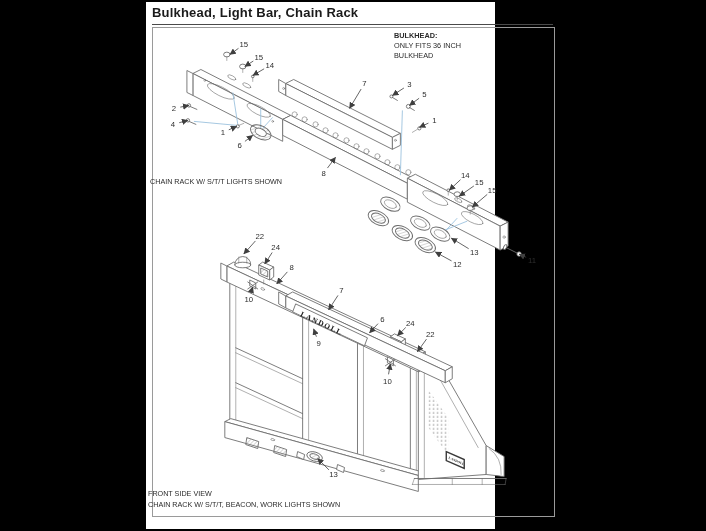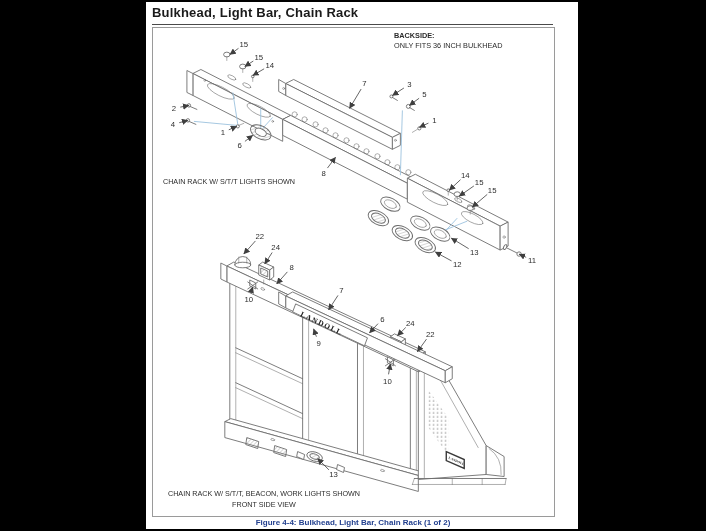--- a/index.html
+++ b/index.html
@@ -1,24 +1,24 @@
 <!DOCTYPE html>
 <html><head>
 <meta charset="utf-8">
 <style>
   html,body{margin:0;padding:0;}
   body{width:706px;height:531px;background:#000;position:relative;
        font-family:"Liberation Sans",sans-serif;overflow:hidden;}
-  .page{position:absolute;left:146px;top:2px;width:432px;height:527px;background:#fff;}
+  .page{position:absolute;left:146px;top:2px;width:349px;height:527px;background:#fff;}
   .title{position:absolute;left:6px;top:3px;width:401px;font-size:13px;font-weight:bold;
          color:#1a1a1a;padding-bottom:4px;border-bottom:1px solid #4a4a4a;letter-spacing:.2px;}
   .frame{position:absolute;left:6px;top:25px;width:401px;height:488px;border:1px solid #9a9a9a;}
   .notice{position:absolute;left:248px;top:29px;font-size:7.3px;color:#2a2a2a;line-height:10px;}
   .notice .b{font-weight:bold;}
-  .cap{position:absolute;font-size:7.2px;color:#2a2a2a;text-align:center;line-height:10.5px;}
+  .cap{position:absolute;font-size:7.2px;color:#2a2a2a;text-align:left;line-height:10.5px;}
   .cap1{left:4px;top:175px;width:158px;}
   .cap2{left:2px;top:487px;width:232px;}
   .figcap{position:absolute;left:0;top:516px;width:414px;text-align:center;
           font-size:8px;font-weight:bold;color:#23408f;}
   svg{display:block;}
   .ln{fill:none;stroke:#6e6e6e;stroke-width:.9;stroke-linejoin:round;stroke-linecap:round;}
   .thin{stroke-width:.55;}
   .fw{fill:#fff;stroke:#6e6e6e;stroke-width:.9;stroke-linejoin:round;}
   .hatched{fill:url(#hatch);stroke:#6e6e6e;stroke-width:.9;}
   .dotted{fill:url(#dots);stroke:none;}
@@ -340,27 +340,26 @@
           <text x="278" y="308.8" class="callout-num">22</text>
           <line x1="236.1296046704088" y1="346.5989068676834" x2="238" y2="336" class="callout-line" marker-end="url(#arrowhead)"></line>
           <text x="235" y="355.8" class="callout-num">10</text>
           <line x1="176.40380592228743" y1="442.40380592228746" x2="165" y2="431" class="callout-line" marker-end="url(#arrowhead)"></line>
           <text x="181" y="449.8" class="callout-num">13</text>
         </g>
     </svg>
   </div>
 
   <div class="notice">
-    <div class="b">BACKSIDE:</div>
+    <div class="b">BULKHEAD:</div>
     <div>ONLY FITS 36 INCH BULKHEAD</div>
   </div>
 
   <div class="cap cap1">
     <div>CHAIN RACK W/ S/T/T LIGHTS SHOWN</div>
   </div>
 
   <div class="cap cap2">
+    <div>FRONT SIDE VIEW</div>
     <div>CHAIN RACK W/ S/T/T, BEACON, WORK LIGHTS SHOWN</div>
-    <div>FRONT SIDE VIEW</div>
   </div>
 
-  <div class="figcap">Figure 4-4:  Bulkhead, Light Bar, Chain Rack (1 of 2)</div>
 </div>
 
 </body></html>

